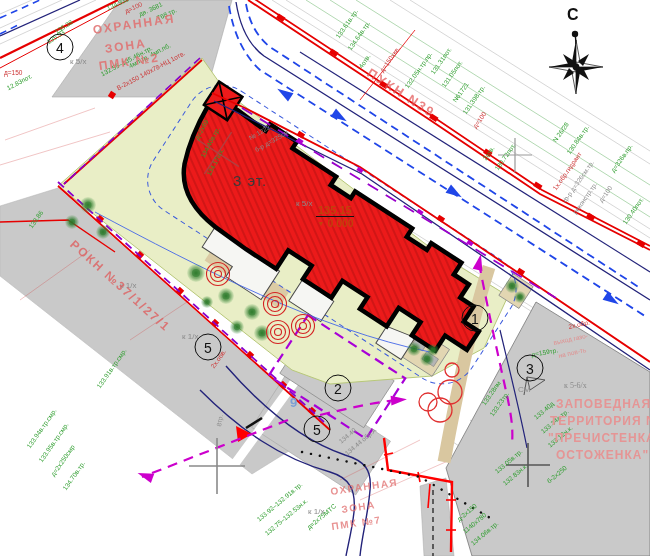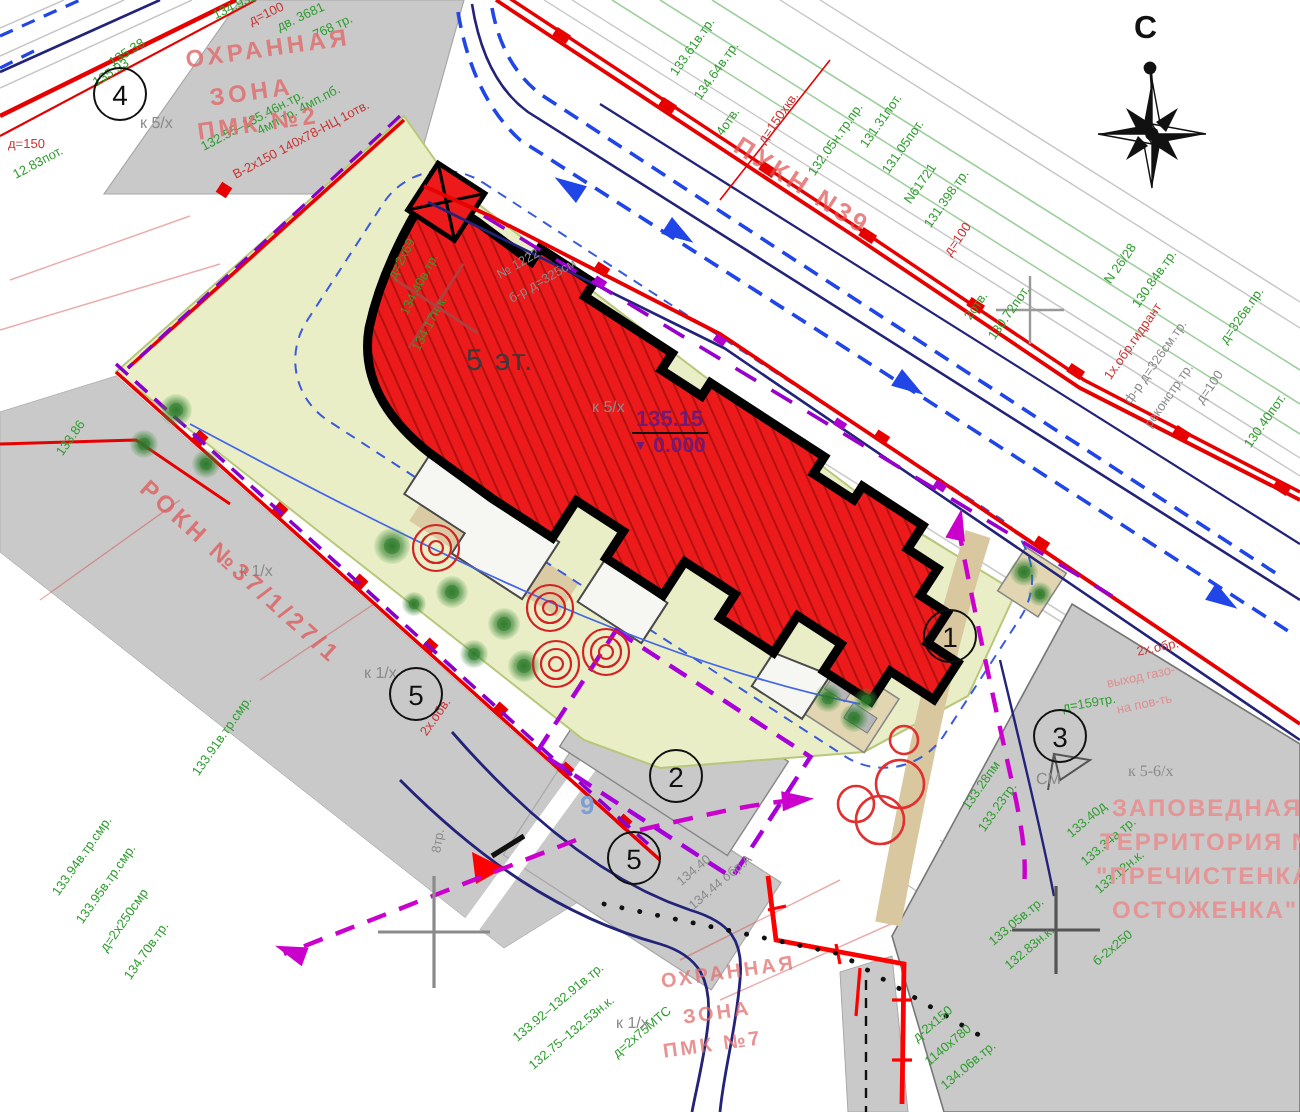--- a/index.html
+++ b/index.html
@@ -14,21 +14,21 @@
   .c-pink{color:#e08f8f;}
   .c-blue{color:#7b9fd4;font-weight:bold;}
   .c-zone1{color:rgba(224,110,110,.85);letter-spacing:2px;font-weight:bold;}
   .c-zone2{color:rgba(224,110,110,.75);letter-spacing:1.5px;font-weight:bold;}
   .c-zone3{color:#e59595;letter-spacing:1px;font-weight:bold;}
   .c-zone4{color:rgba(225,80,80,.7);letter-spacing:2px;font-weight:bold;}
   .marker{position:absolute;width:25px;height:25px;border:1.7px solid #111;border-radius:50%;
           background:transparent;color:#111;font-size:14px;display:flex;align-items:center;
           justify-content:center;transform:translate(-50%,-50%);}
   .floors{position:absolute;left:233px;top:172px;font-size:15px;color:#3a3a3a;letter-spacing:1px;}
-  .elev{position:absolute;left:316px;top:204px;color:#701a75;text-align:center;}
+  .elev{position:absolute;left:316px;top:204px;color:#c2410c;text-align:right;}
   .elev .top{font-size:11px;font-weight:bold;border-bottom:1.8px solid #111;padding:0 2px;}
   .elev .bot{font-size:10.5px;font-weight:bold;}
   .elev .arr{font-size:7px;vertical-align:1px;}
   .north{position:absolute;left:567px;top:6px;font-size:16px;color:#111;font-weight:bold;}
 </style>
 </head>
 <body>
 
 <div class="canvas">
 
@@ -441,20 +441,20 @@
       <div class="marker" style="left: 60px; top: 47px;">4</div>
       <div class="marker" style="left: 475px; top: 318px;">1</div>
       <div class="marker" style="left: 338px; top: 388px;">2</div>
       <div class="marker" style="left: 530px; top: 368px;">3</div>
       <div class="marker" style="left: 208px; top: 347px;">5</div>
       <div class="marker" style="left: 317px; top: 429px;">5</div>
     </div>
 
 <div id="lbl-layer">
   <div class="north">С</div>
-  <div class="floors">5 эт.</div>
+  <div class="floors">3 эт.</div>
   <div class="elev">
     <div class="top">135.15</div>
     <div class="bot"><span class="arr">▼</span> <span>0.000</span></div>
   </div>
 </div>
 
 </div>
 
 </body></html>

